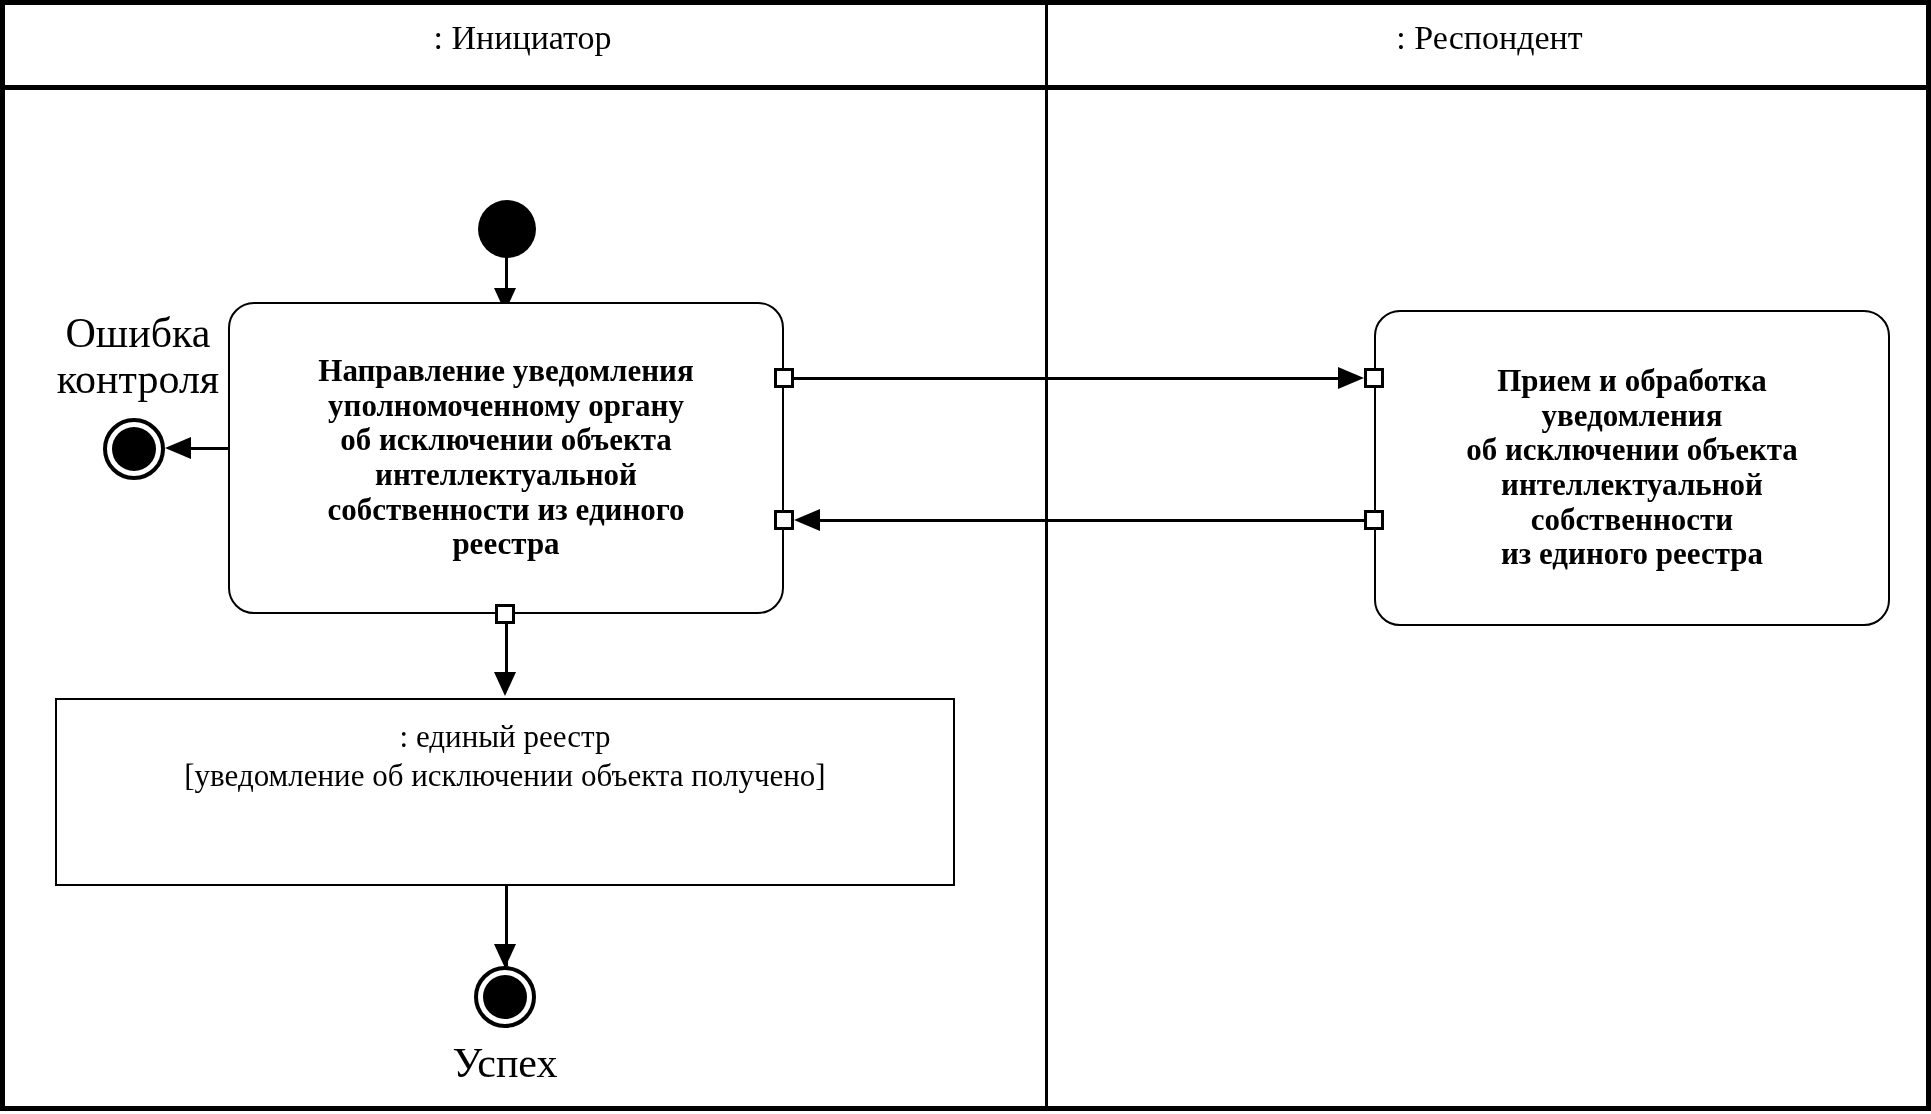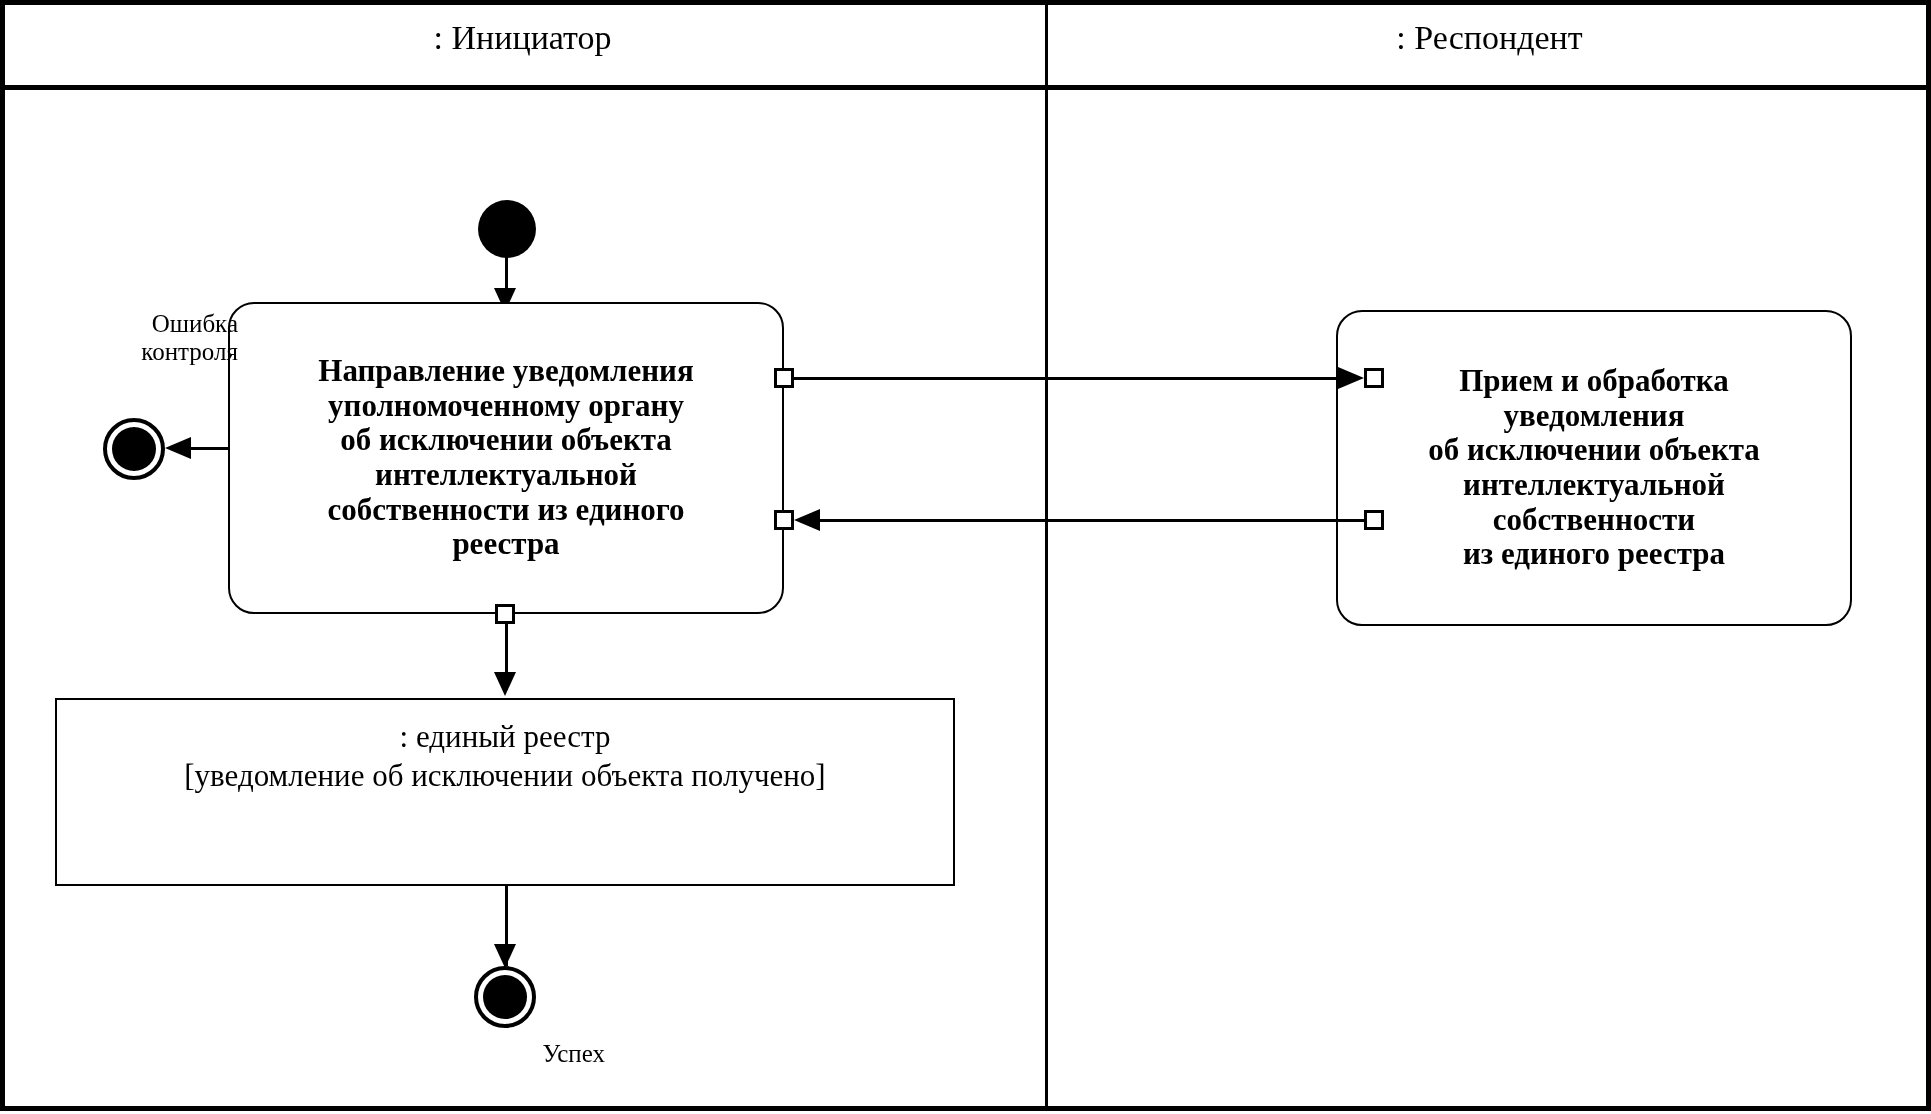--- a/index.html
+++ b/index.html
@@ -30,21 +30,21 @@
 
   .activity{position:absolute;border:2px solid #000;border-radius:26px;background:#fff;
             box-sizing:border-box;display:flex;align-items:center;justify-content:center;font-weight:bold;}
   .activity .lines{width:100%;text-align:center;font-size:31px;line-height:1.12;padding:0 8px;
                    box-sizing:border-box;}
 
   .objnode{position:absolute;border:2px solid #000;background:#fff;box-sizing:border-box;
            display:flex;align-items:flex-start;justify-content:center;}
   .objnode .lines{width:100%;text-align:center;font-size:31px;line-height:1.25;padding-top:18px;}
 
-  .node-label{position:absolute;text-align:right;font-size:25px;line-height:1.1;white-space:pre-line;}
+  .node-label{position:absolute;text-align:center;font-size:42px;line-height:1.1;white-space:pre-line;}
 
   
   .port{position:absolute;width:20px;height:20px;border:3px solid #000;background:#fff;
         box-sizing:border-box;}
 
   
   .vline{position:absolute;width:3px;background:#000;}
   .hline{position:absolute;height:3px;background:#000;}
 
   .arrow-down{position:absolute;width:0;height:0;border-left:11px solid transparent;
@@ -111,21 +111,21 @@
   </div>
 
   <div class="vline" style="left:505px;top:886px;height:80px;"></div>
   <div class="arrow-down" style="left:494px;top:944px;"></div>
 
   <div class="final-node" style="left:474px;top:966px;width:62px;height:62px;">
       <i></i>
     </div>
   <div class="node-label" style="left:405px;top:1040px;width:200px;">Успех</div>
 
-  <div class="activity" style="left:1336px;top:310px;width:516px;height:316px;">
+  <div class="activity" style="left:1374px;top:310px;width:516px;height:316px;">
     <div class="lines" style="white-space:pre-line;">Прием и обработка
 уведомления
 об исключении объекта
 интеллектуальной
 собственности
 из единого реестра</div>
   </div>
 
   <div class="port" style="left:1364px;top:368px;"></div>
 

